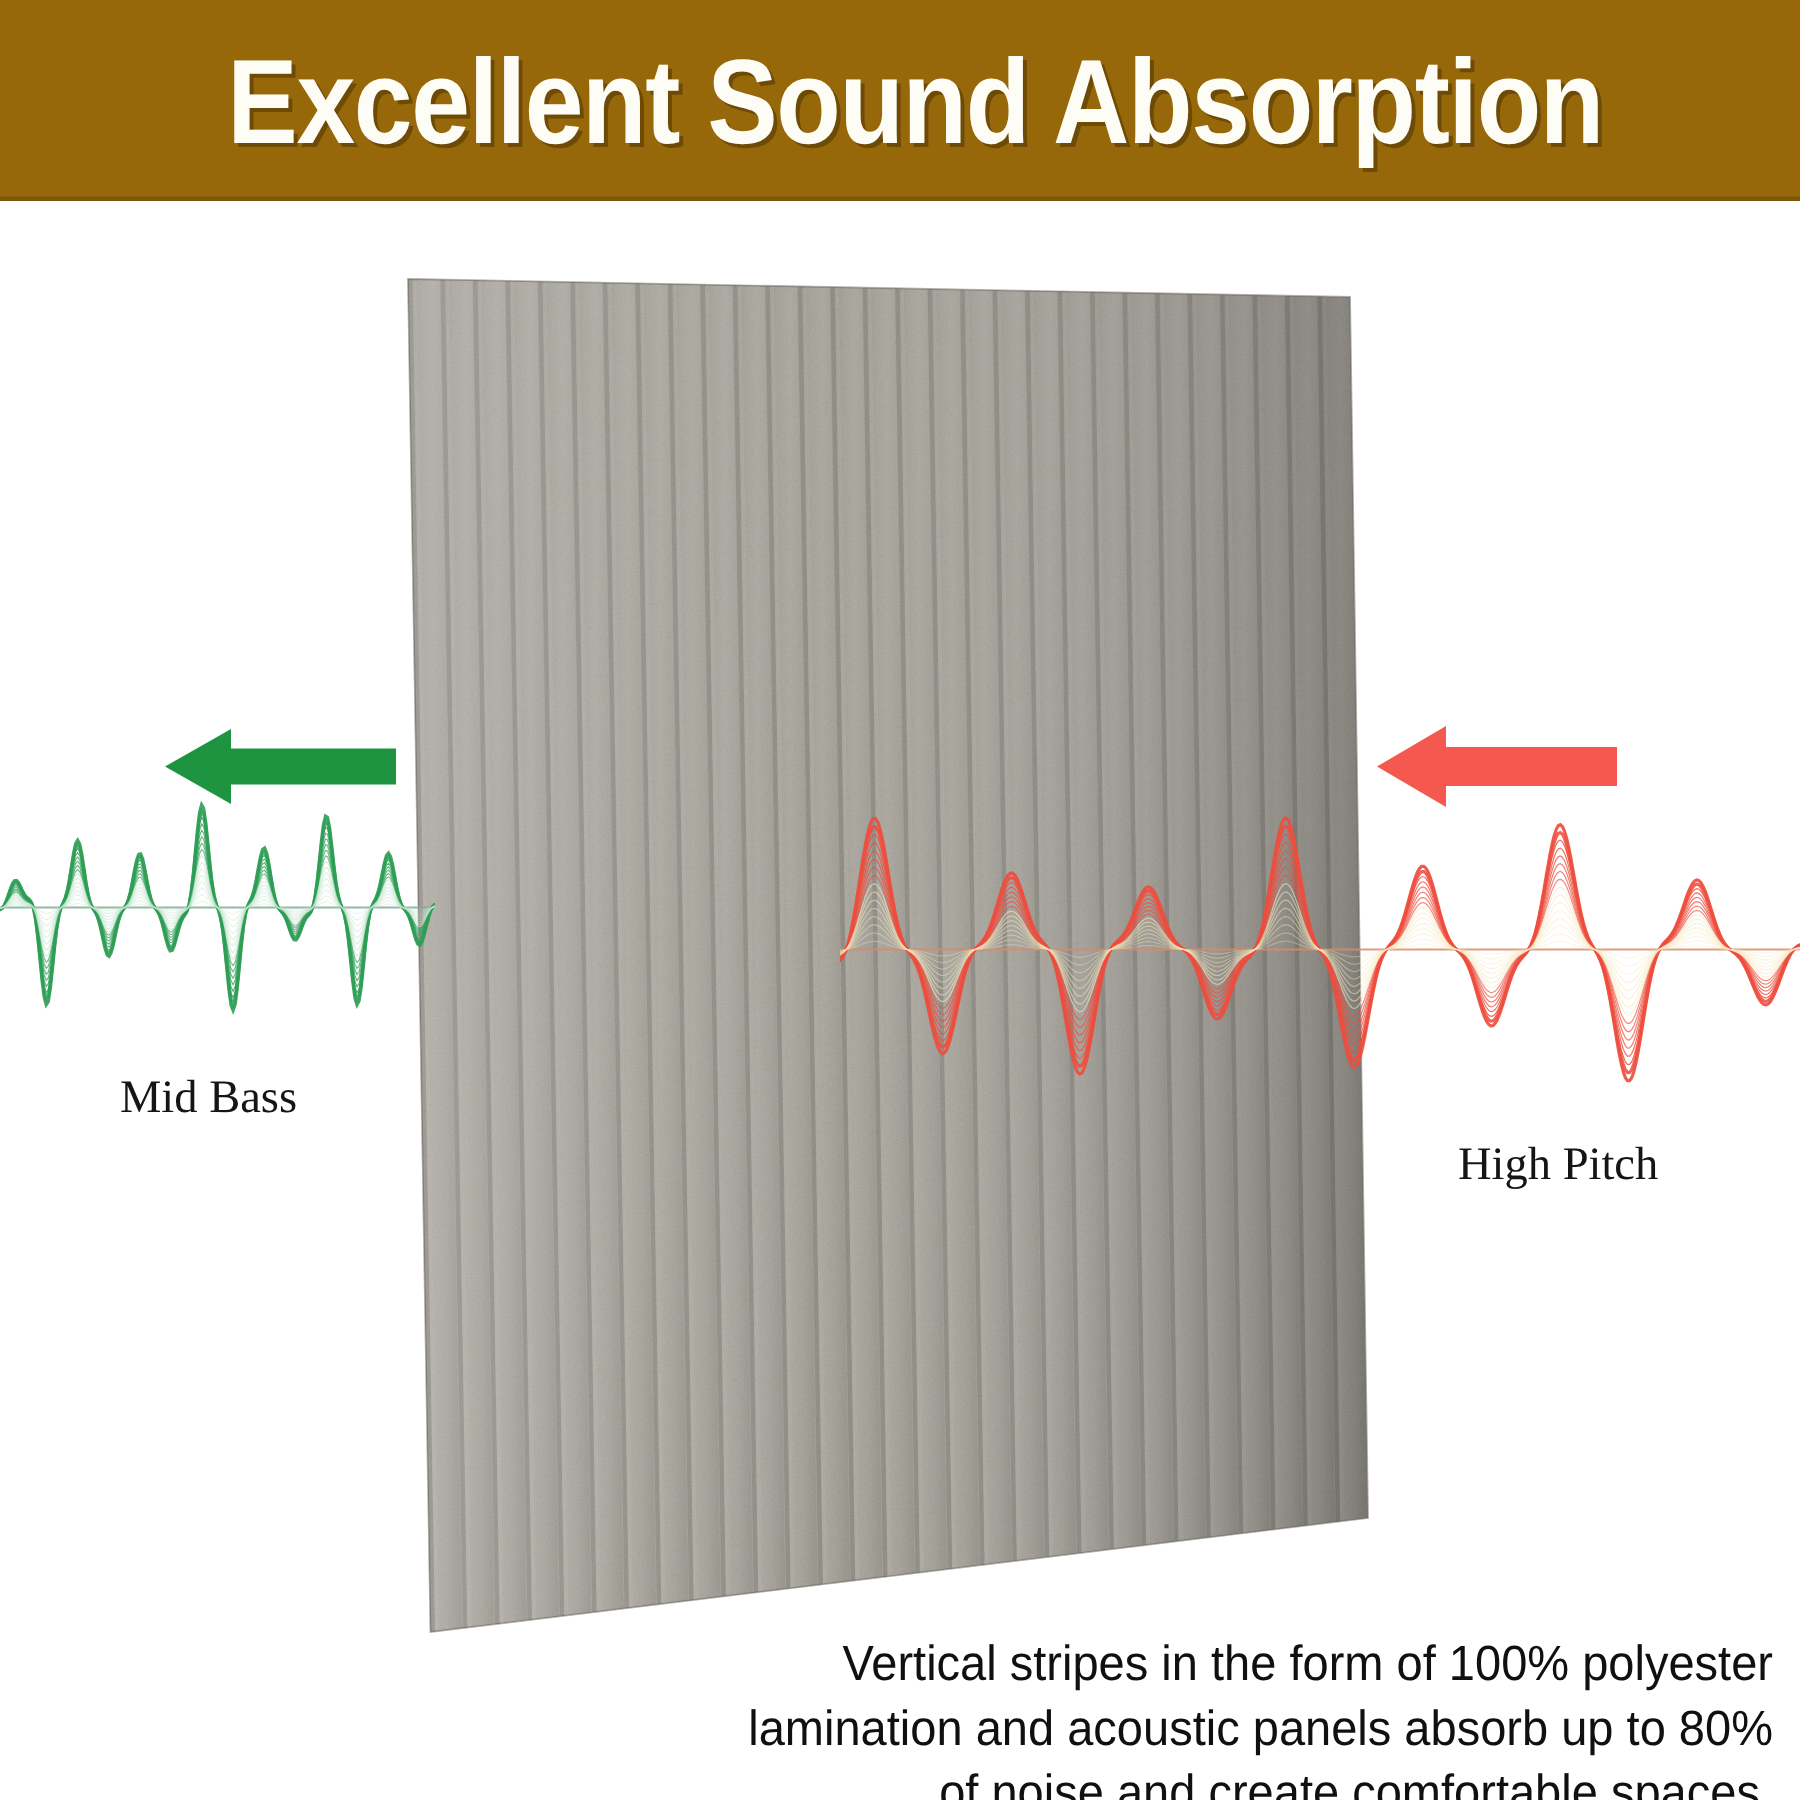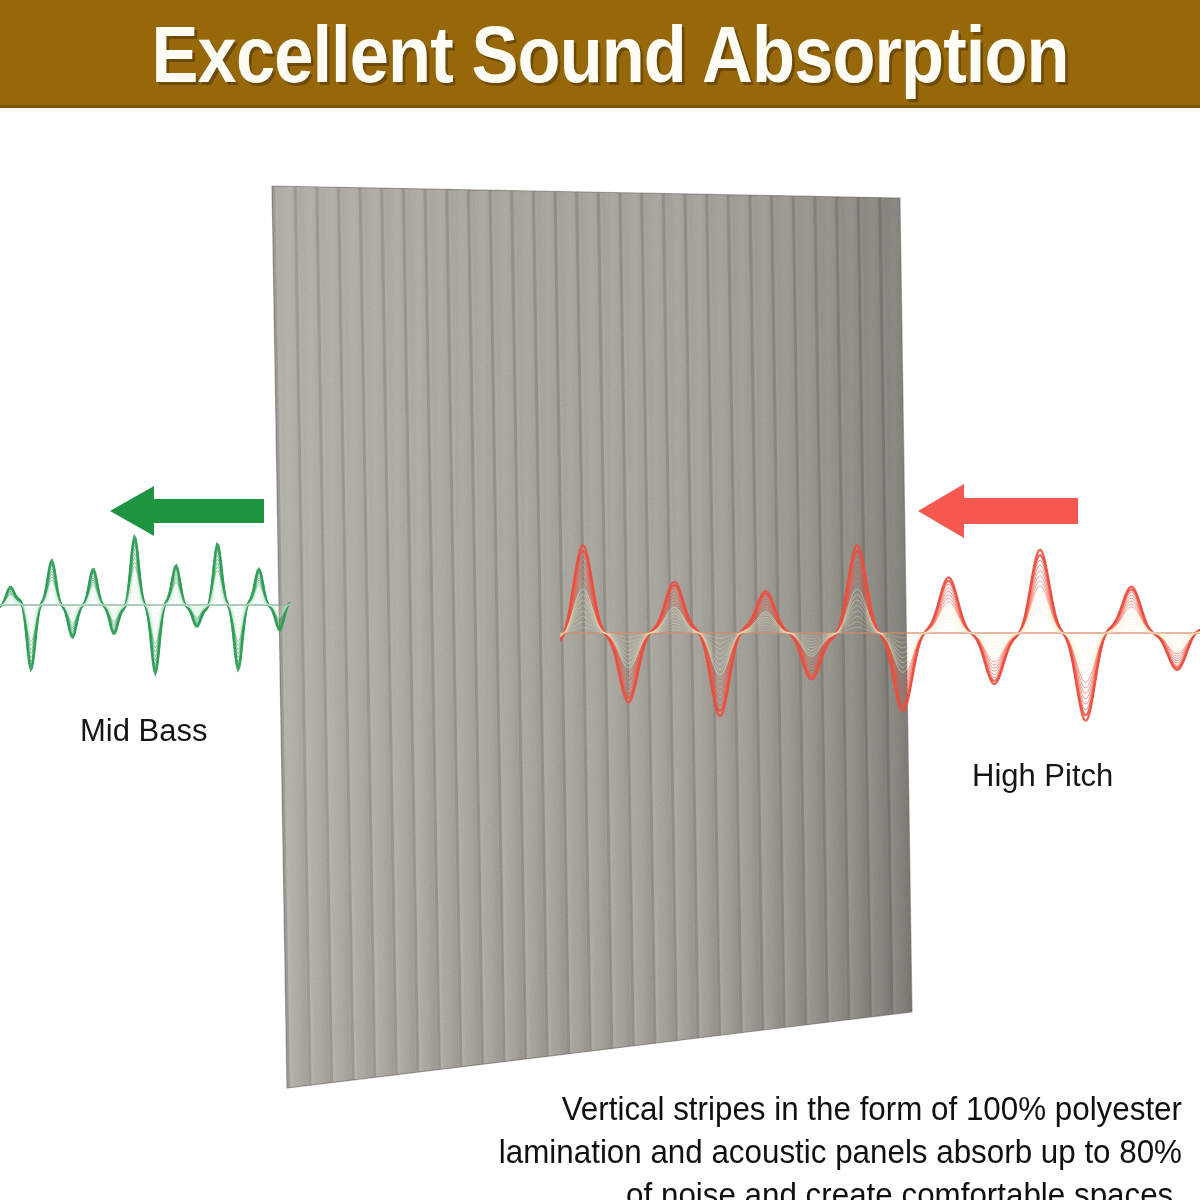--- a/index.html
+++ b/index.html
@@ -17,21 +17,21 @@
     overflow: hidden;
     background: #ffffff;
   }
 
   
   .banner {
     position: absolute;
     left: 0;
     top: 0;
     width: 1200px;
-    height: 108px;
+    height: 134px;
     background: #96680a;
     box-sizing: border-box;
     display: flex;
     align-items: center;
     justify-content: center;
     border-bottom: 3px solid #7d5607;
     padding-left: 20px;
   }
   .banner-title {
     color: #fdfdf6;
@@ -71,21 +71,21 @@
   .wave {
     position: absolute;
   }
   .wave-green { left: 0px;   top: 505px; }
   .wave-red   { left: 560px; top: 505px; }
 
   
   .label {
     position: absolute;
     color: #151515;
-    font-family: Liberation Sans, sans-serif;
+    font-family: Liberation Serif, serif;
     font-size: 31px;
     font-weight: normal;
     white-space: nowrap;
   }
   .label-midbass  { left: 80px;  top: 713px; }
   .label-highpitch{ left: 948px; top: 758px; margin-left: 24px; }
 
   
   .caption {
     position: absolute;

